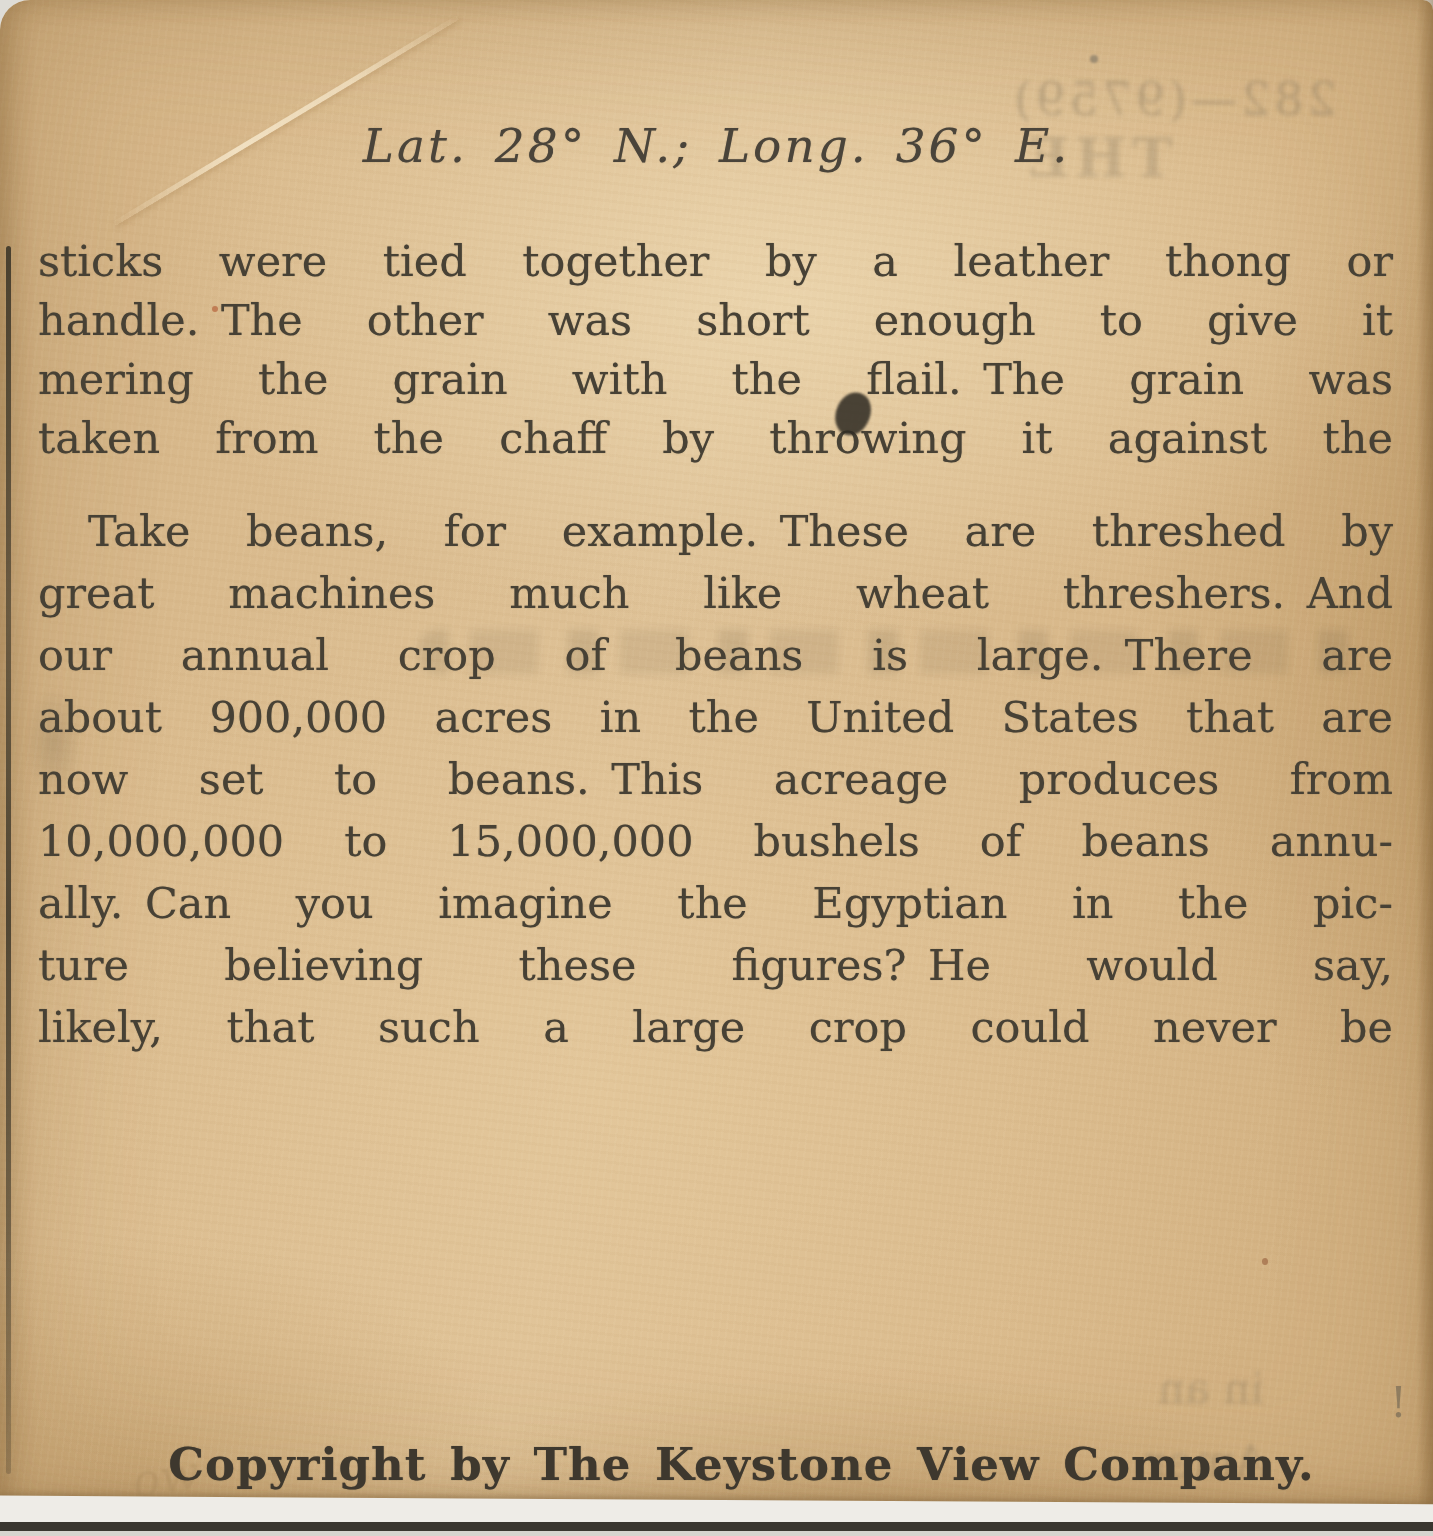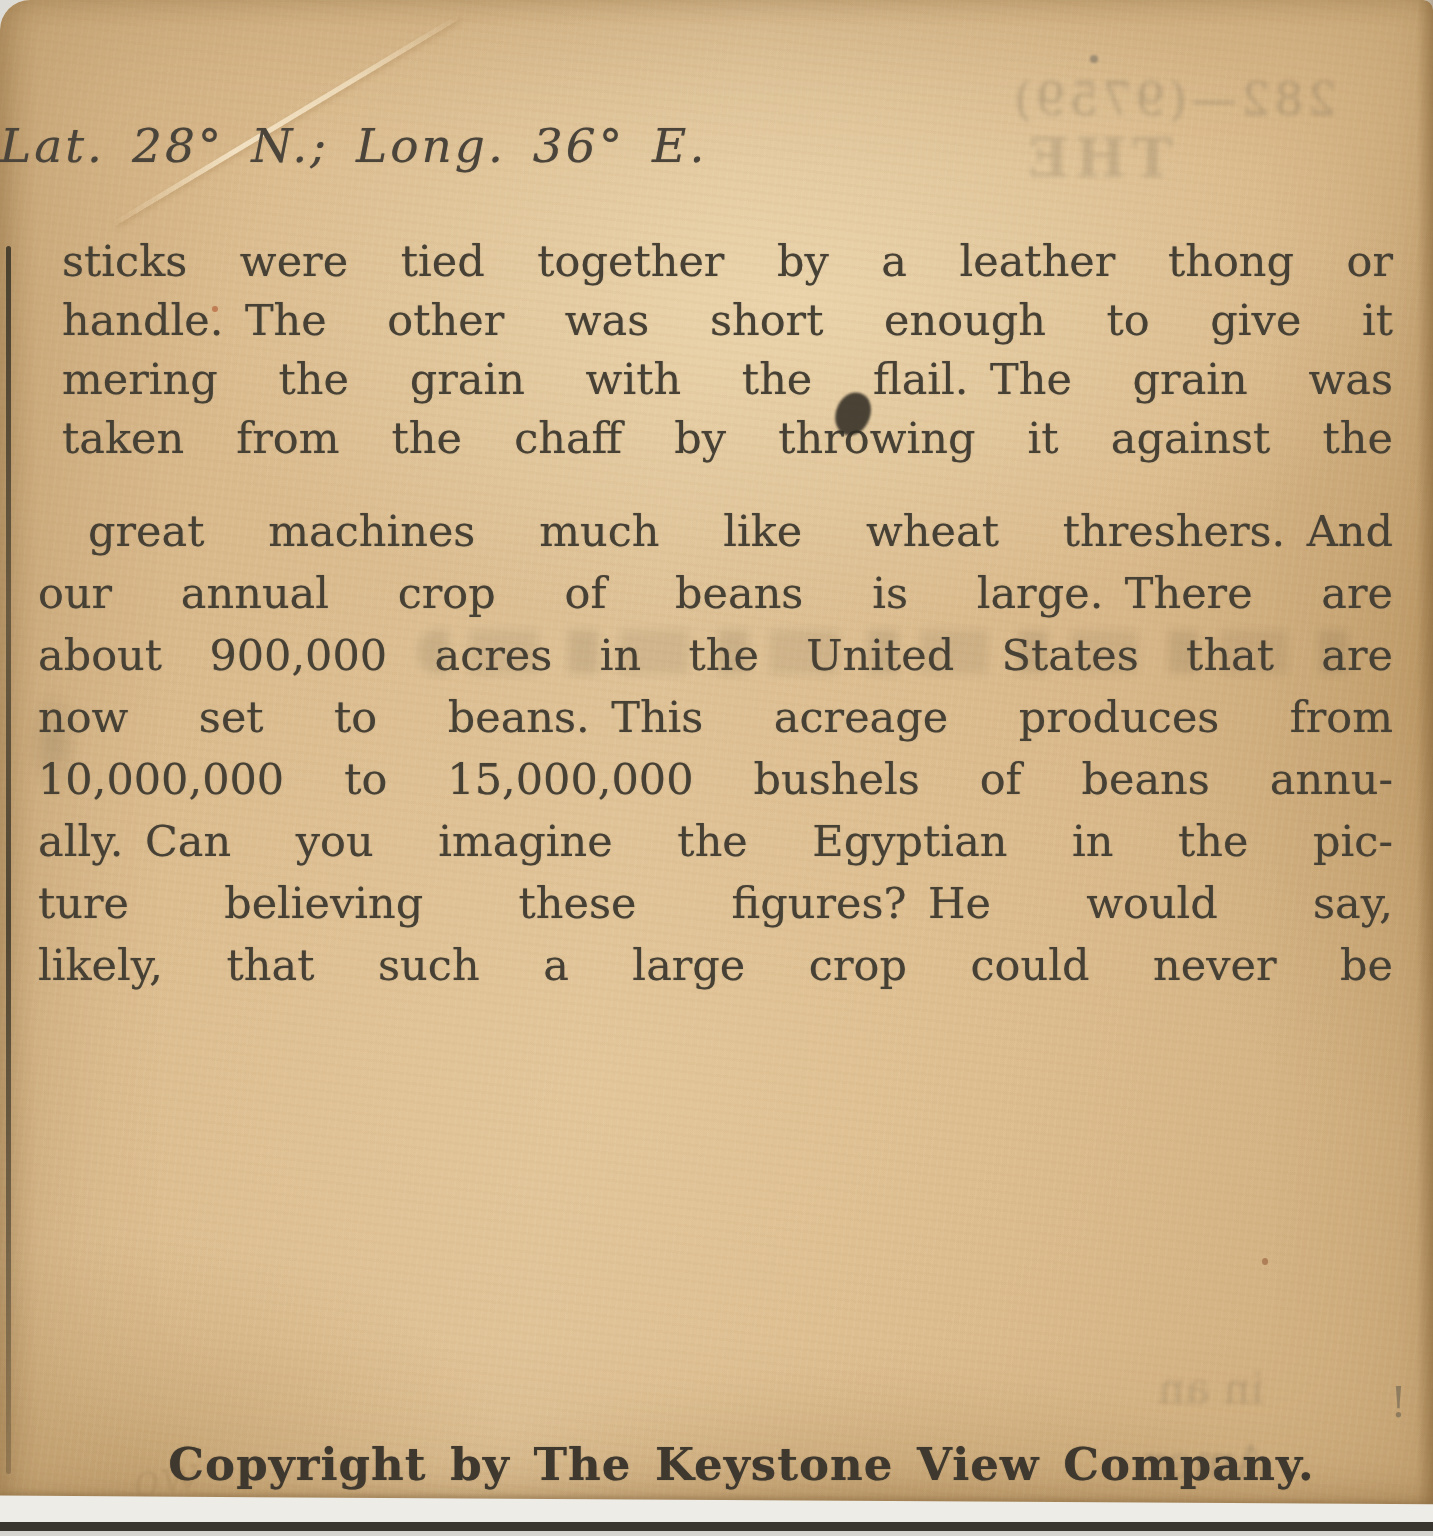--- a/index.html
+++ b/index.html
@@ -36,30 +36,30 @@
   }
   .left-rule {
     position:absolute; left:6px; top:246px; width:5px; height:1228px; border-radius:3px;
     background:linear-gradient(to bottom,
       rgba(54,49,37,0.85) 0%, rgba(54,49,37,0.6) 30%, rgba(54,49,37,0.8) 55%,
       rgba(54,49,37,0.55) 80%, rgba(54,49,37,0.25) 100%);
   }
   
   .header-line {
     position:absolute; left:0; top:118px; width:100%;
-    text-align:left; font-style:italic; font-size:47px; letter-spacing:3px; word-spacing:9px;
+    text-align:center; font-style:italic; font-size:47px; letter-spacing:3px; word-spacing:9px;
     color:#4a443a; text-shadow:0 0 1px rgba(74,68,58,0.5);
   }
   .body-text {
     position:absolute; left:38px; top:232px; width:1355px;
     font-size:43px; color:#474135; text-shadow:0 0 1px rgba(71,65,53,0.55);
     word-spacing:7px;
   }
   .para { margin:0; }
-  .para.p1 .line { line-height:59px;margin-left:24px; }
+  .para.p1 .line { line-height:59px; }
   .para.p2 { margin-top:32px; }
   .para.p2 .line { line-height:62px; }
   .para.p2 .line:first-child { text-indent:50px; }
   .line { text-align:justify; text-align-last:justify; }
   .line.last { text-align-last:left; }
   .footer-line {
     position:absolute; left:0; top:1438px; width:100%;
     text-align:center; font-weight:bold; font-size:45px; letter-spacing:1px; word-spacing:7px;
     color:#3e382e; text-shadow:0 0 1px rgba(62,56,46,0.6);margin-left:25px;
   }
@@ -133,20 +133,21 @@
     <div class="header-line">Lat. 28° N.; Long. 36° E.</div>
 
     <div class="body-text">
       <div class="para p1">
           <div class="line">sticks were tied together by a leather thong or</div>
           <div class="line">handle. The other was short enough to give it</div>
           <div class="line">mering the grain with the flail. The grain was</div>
           <div class="line">taken from the chaff by throwing it against the</div>
         </div>
       <div class="para p2">
+          <div class="line">Take beans, for example. These are threshed by</div>
           <div class="line">great machines much like wheat threshers. And</div>
           <div class="line">our annual crop of beans is large. There are</div>
           <div class="line">about 900,000 acres in the United States that are</div>
           <div class="line">now set to beans. This acreage produces from</div>
           <div class="line">10,000,000 to 15,000,000 bushels of beans annu-</div>
           <div class="line">ally. Can you imagine the Egyptian in the pic-</div>
           <div class="line">ture believing these figures? He would say,</div>
           <div class="line">likely, that such a large crop could never be</div>
         </div>
     </div>

